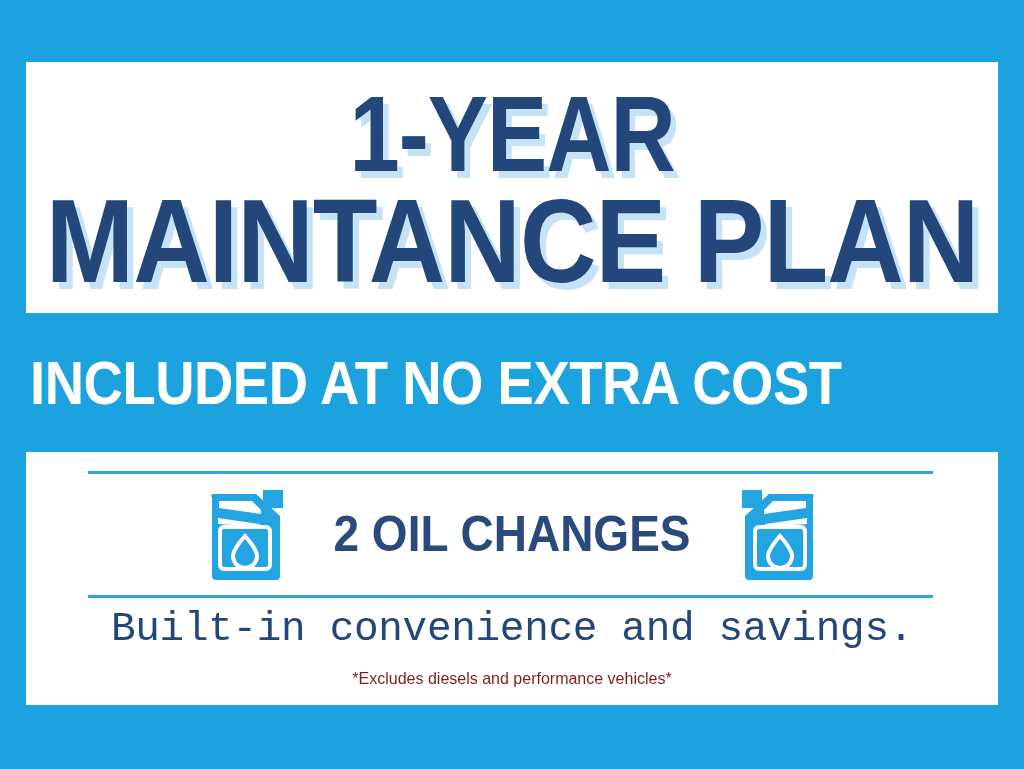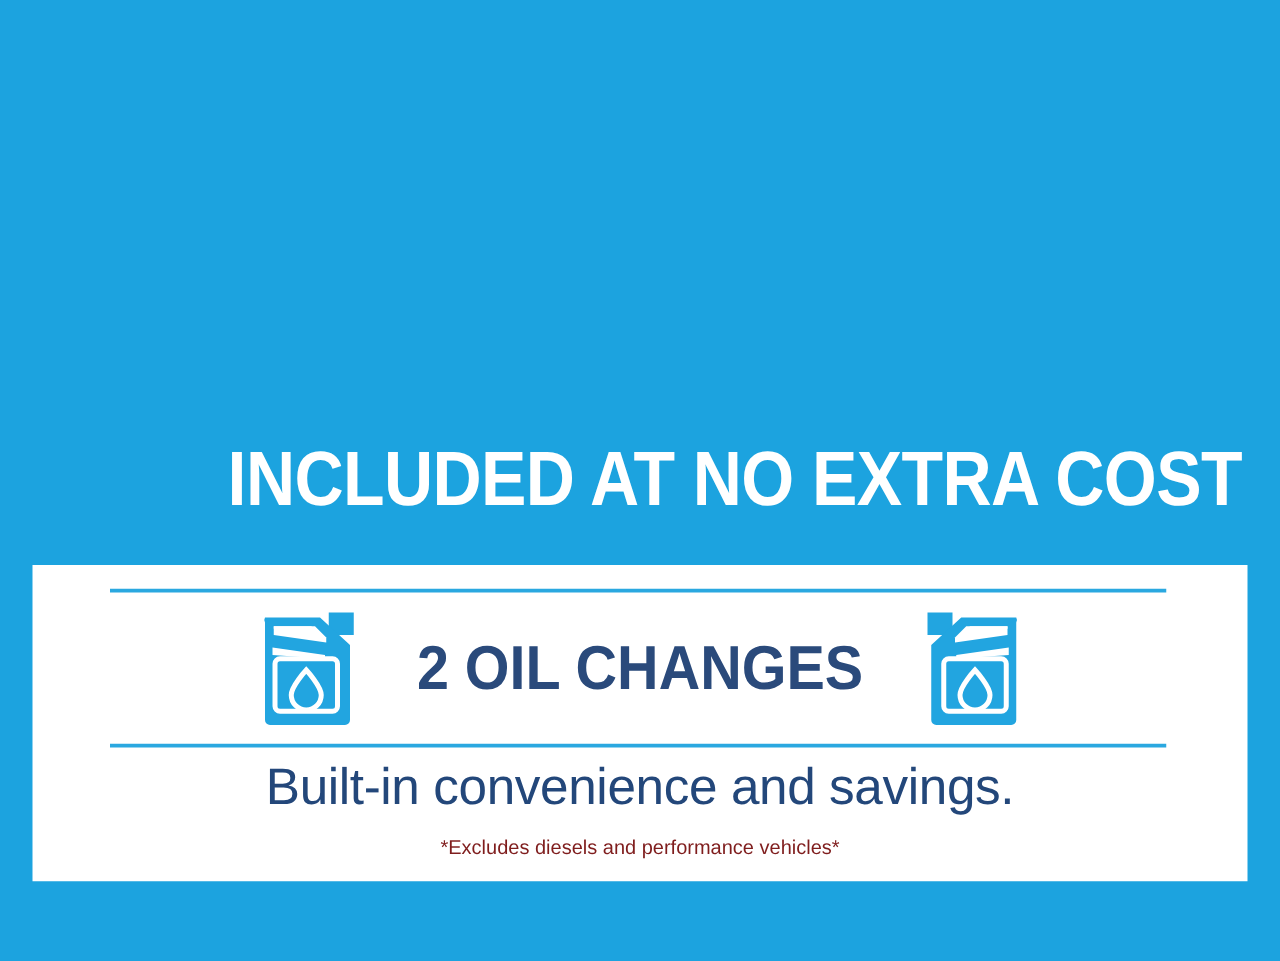--- a/index.html
+++ b/index.html
@@ -45,21 +45,21 @@
     font-size:104px;
     transform:scaleX(1.02) scaleY(1.14);
     margin-top:10px;
   }
 
   
   .subtitle-band{
     position:absolute;
     left:26px; top:313px;
     width:972px; height:139px;
-    display:flex;align-items:center;justify-content:flex-end;
+    display:flex;align-items:center;justify-content:flex-start;
   }
   .subtitle{
     color:#ffffff;
     font-weight:bold;
     font-size:55px;
     letter-spacing:-0.5px;
     white-space:nowrap;
     transform:scaleX(0.99) scaleY(1.12);
   }
 
@@ -99,37 +99,42 @@
 
   .tagline{
     position:absolute;
     left:0; top:154px; width:972px;
     text-align:center;
     color:#23477a;
     font-size:41px;
     font-weight:normal;
     letter-spacing:-0.3px;
     white-space:nowrap;
+    font-family:Liberation Mono, monospace;
   }
   .disclaimer{
     position:absolute;
     left:0; top:218px; width:972px;
     text-align:center;
     color:#7f1d1d;
     font-size:16px;
     font-weight:normal;
     letter-spacing:0px;
     white-space:nowrap;
   }
 </style>
 </head>
 <body>
 
 <div id="poster">
 
+  <div class="panel-top">
+    <div class="title-line title-1">1-YEAR</div>
+    <div class="title-line title-2">MAINTANCE PLAN</div>
+  </div>
 
   <div class="subtitle-band">
     <div class="subtitle">INCLUDED AT NO EXTRA COST</div>
   </div>
 
   <div class="panel-bottom">
 
     <div class="rule rule-top"></div>
 
     <div class="oil-row">

